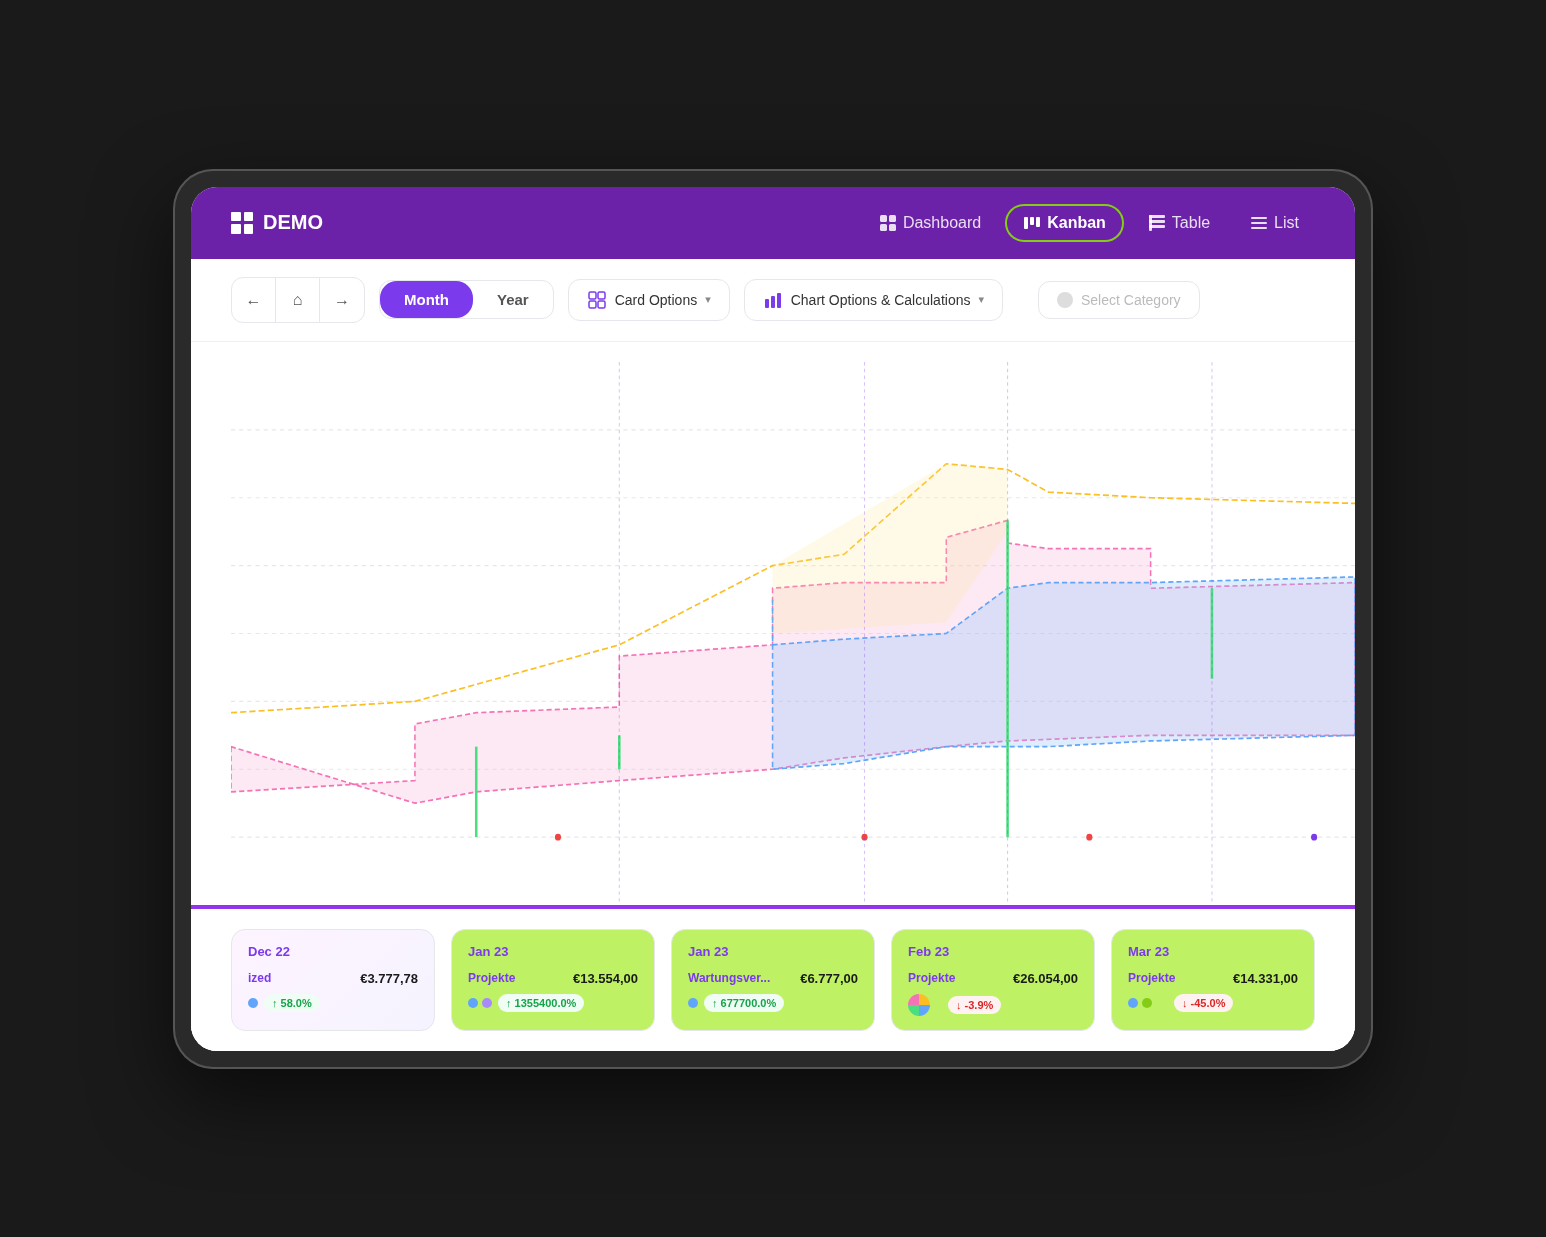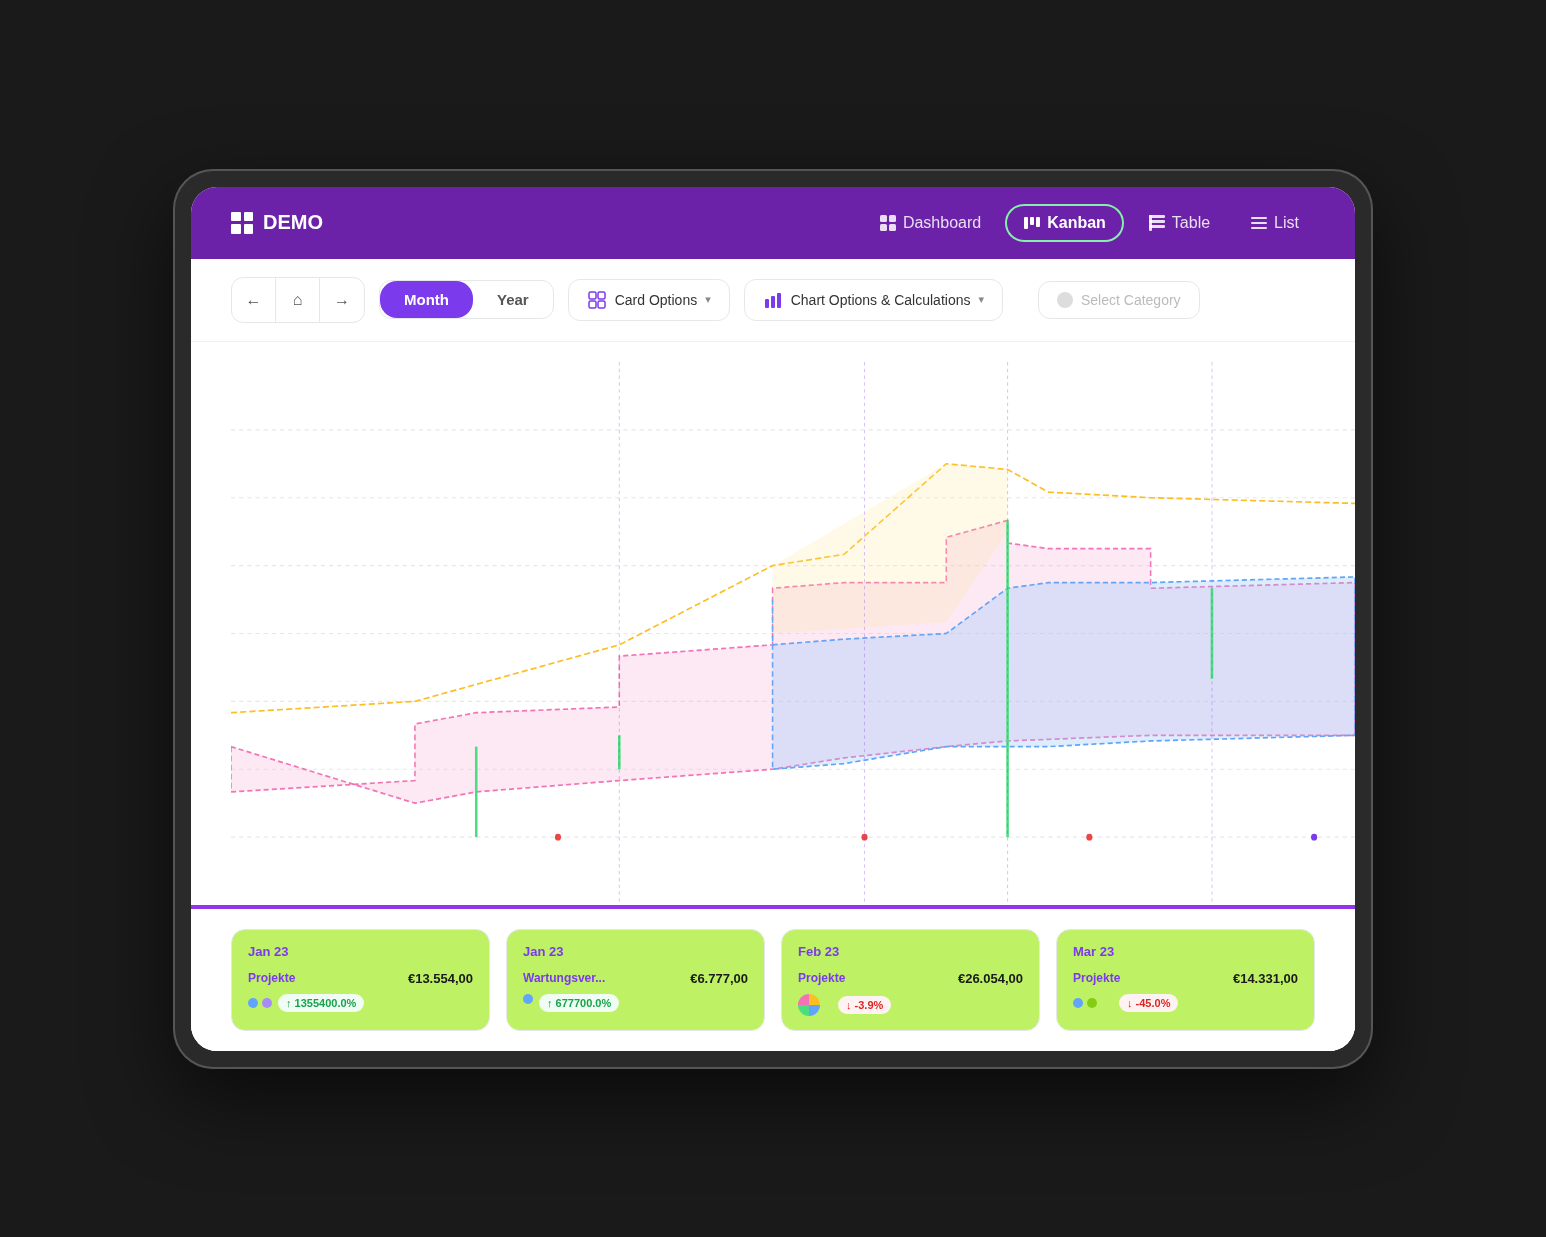--- a/index.html
+++ b/index.html
@@ -78,21 +78,21 @@
       padding: 8px 16px;
       border-radius: 24px;
       cursor: pointer;
       font-size: 16px;
       font-weight: 500;
       transition: background 0.15s;
     }
 
     .nav-item.active {
       background: transparent;
-      border: 2px solid #86efac;
+      border: 2px solid #84cc16;
       color: #fff;
       font-weight: 600;
     }
 
     .nav-icon {
       width: 18px;
       height: 18px;
       display: flex;
       align-items: center;
       justify-content: center;
@@ -449,20 +449,31 @@
           <line x1="620" y1="0" x2="620" y2="480" stroke="#7c3aed" stroke-width="1" stroke-dasharray="3,3" opacity="0.3"></line>
           <line x1="760" y1="0" x2="760" y2="480" stroke="#7c3aed" stroke-width="1" stroke-dasharray="3,3" opacity="0.3"></line>
           <line x1="960" y1="0" x2="960" y2="480" stroke="#7c3aed" stroke-width="1" stroke-dasharray="3,3" opacity="0.3"></line>
         </svg>
       </div>
 
       <div style="height:2px;background:#9333ea;margin:0;"></div>
 
       <div class="cards-row">
 
+        <div class="month-card card-first">
+          <div class="month-label">Dec 22</div>
+          <div class="card-row">
+            <span class="card-name">ized</span>
+            <span class="card-value">€3.777,78</span>
+          </div>
+          <div style="display:flex;align-items:center;gap:6px;margin-top:4px;">
+            <div style="width:10px;height:10px;border-radius:50%;background:#60a5fa;"></div>
+            <span class="badge badge-up">↑ 58.0%</span>
+          </div>
+        </div>
 
         <div class="month-card">
           <div class="month-label">Jan 23</div>
           <div class="card-row">
             <span class="card-name">Projekte</span>
             <span class="card-value">€13.554,00</span>
           </div>
           <div style="display:flex;align-items:center;gap:6px;margin-top:4px;">
             <div class="card-dots">
               <div class="dot" style="background:#60a5fa;"></div>
@@ -471,21 +482,21 @@
             <span class="badge badge-up">↑ 1355400.0%</span>
           </div>
         </div>
 
         <div class="month-card">
           <div class="month-label">Jan 23</div>
           <div class="card-row">
             <span class="card-name">Wartungsver...</span>
             <span class="card-value">€6.777,00</span>
           </div>
-          <div style="display:flex;align-items:flex-start;gap:6px;margin-top:4px;">
+          <div style="display:flex;align-items:center;gap:6px;margin-top:4px;">
             <div class="card-dots">
               <div class="dot" style="background:#60a5fa;"></div>
             </div>
             <span class="badge badge-up">↑ 677700.0%</span>
           </div>
         </div>
 
         <div class="month-card">
           <div class="month-label">Feb 23</div>
           <div class="card-row">

